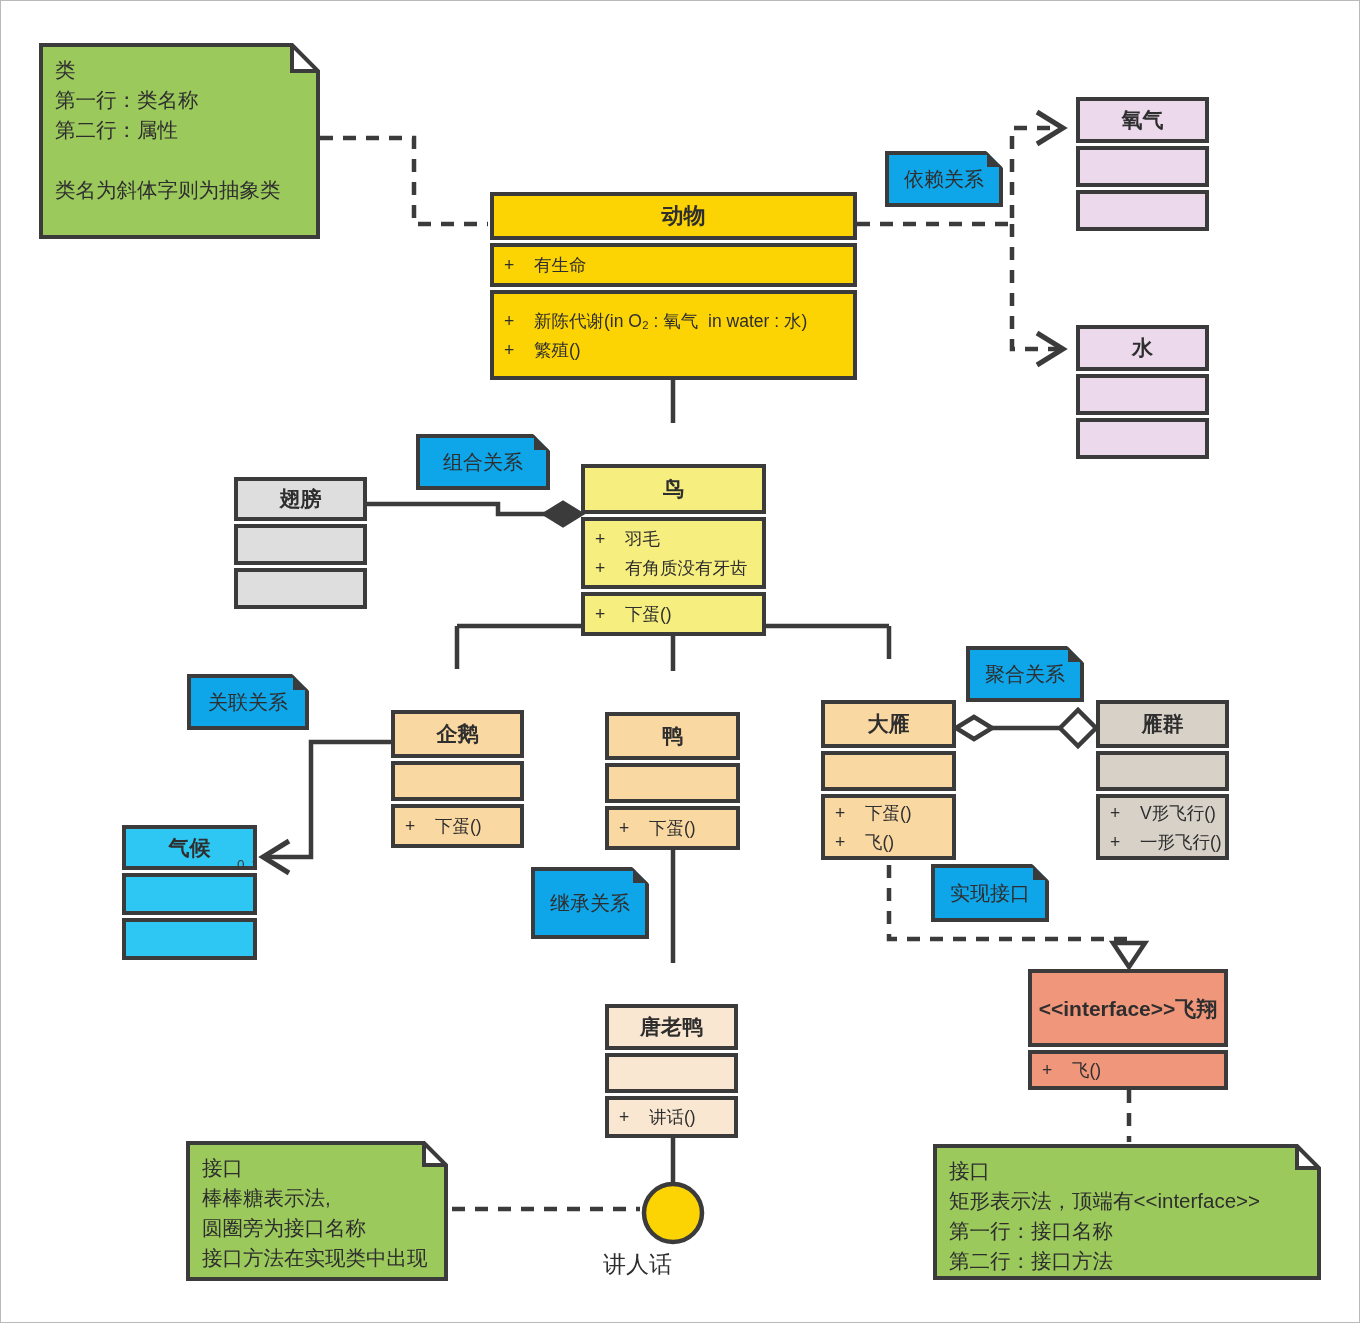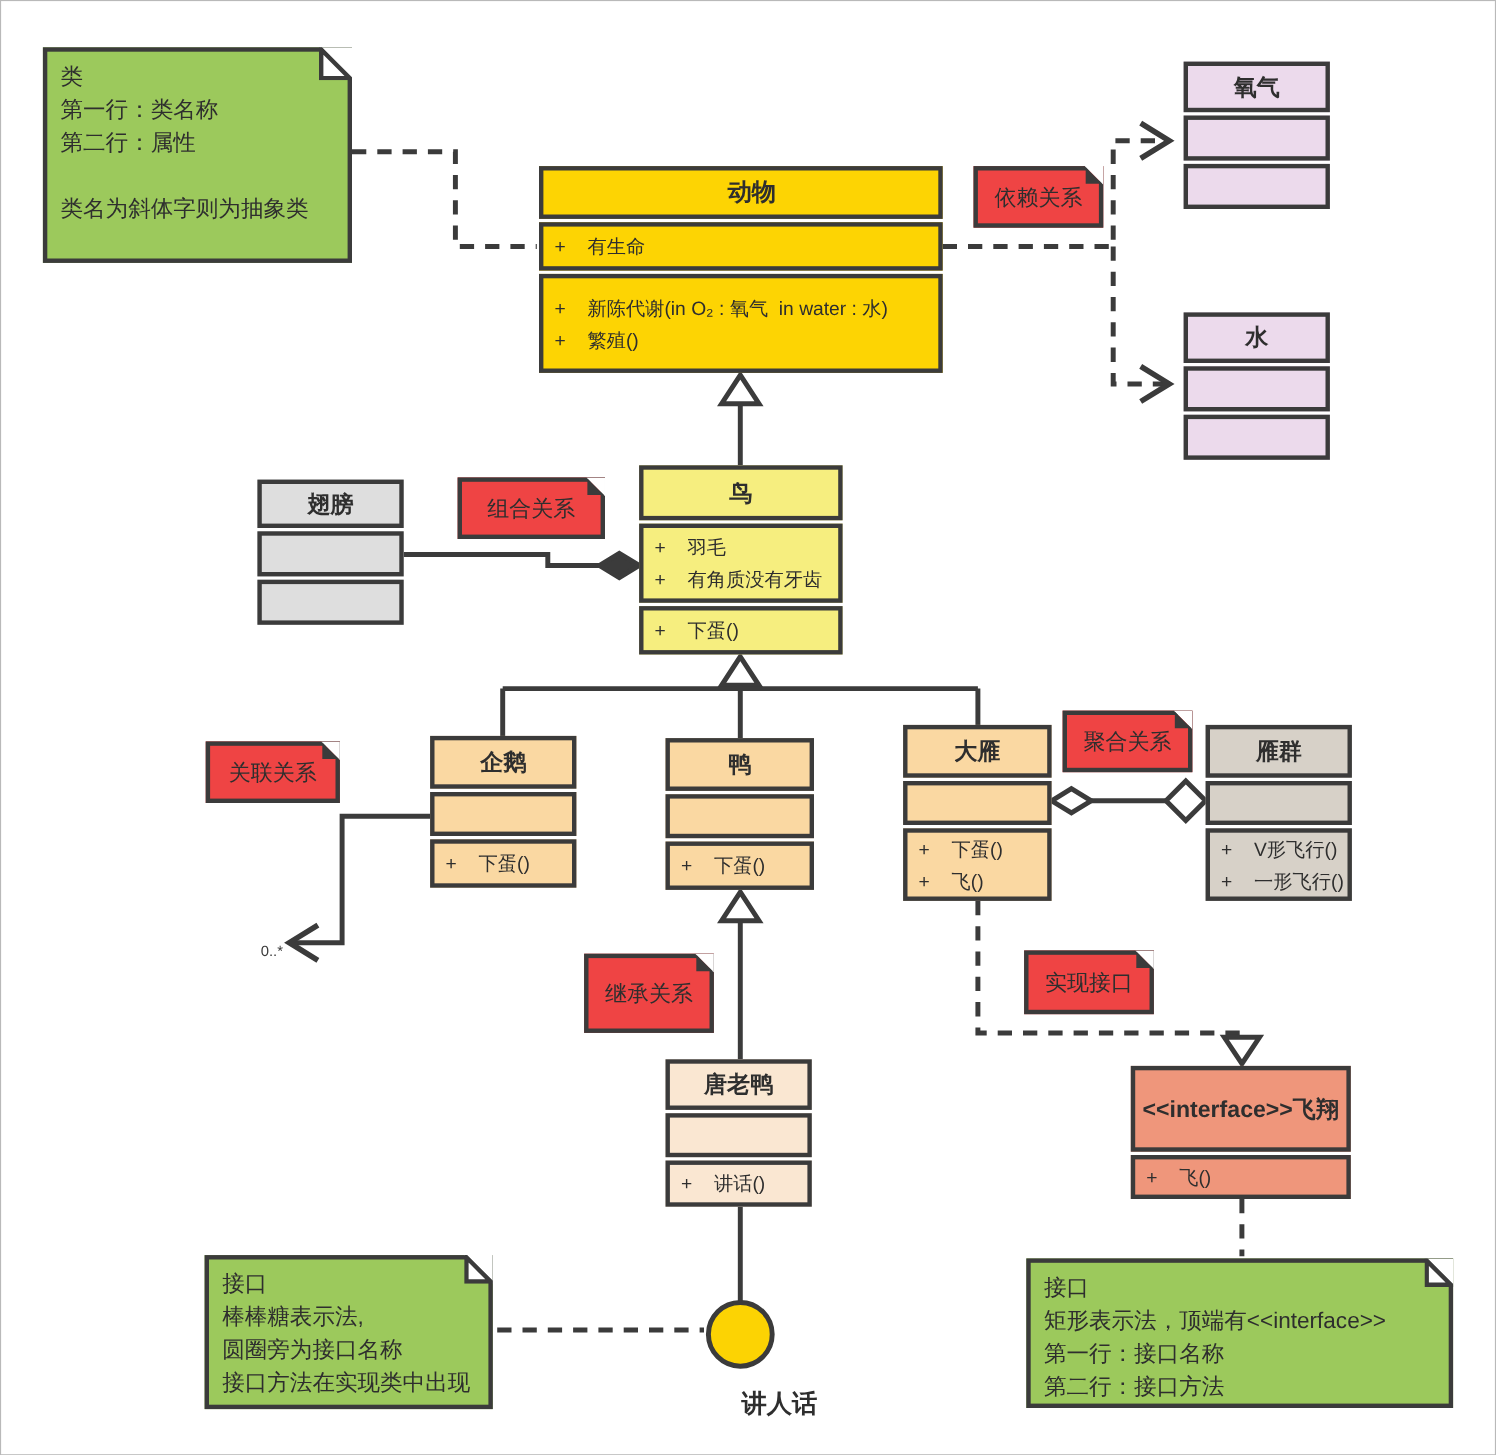--- a/index.html
+++ b/index.html
@@ -4,35 +4,35 @@
 <style>
   html,body{margin:0;padding:0;background:#fff;}
   .canvas{position:relative;width:1360px;height:1323px;background:#ffffff;overflow:hidden;
           font-family:"Liberation Sans","DejaVu Sans",sans-serif;color:#2e2e2e;
           border:1px solid #b9b9b9;box-sizing:border-box;}
   .layer{position:absolute;left:0;top:0;}
   
   .uml{position:absolute;}
   .sec{box-sizing:border-box;border:4px solid #3b3b3b;background:var(--bg,#fff);}
   .sec + .sec{margin-top:3px;}
-  .title{display:flex;align-items:center;justify-content:center;font-weight:bold;font-size:21px;}
+  .title{display:flex;align-items:center;justify-content:center;font-weight:bold;font-size:21px;margin-top:41px;}
   .body{font-size:17.5px;padding:4px 10px;display:flex;flex-direction:column;justify-content:center;row-gap:5px;}
   .row{display:flex;column-gap:18px;align-items:baseline;}
   .vis{flex:0 0 12px;}
   .txt{white-space:pre;}
   .ititle{display:flex;flex-direction:row;align-items:center;justify-content:center;
           font-weight:bold;font-size:21px;line-height:29px;}
   
   .note{position:absolute;box-sizing:border-box;border:4px solid #3b3b3b;}
   .greennote{background:#9cc95c;padding:8px 12px;font-size:20.5px;line-height:30px;}
-  .bluenote{background:#ef4444;display:flex;align-items:center;justify-content:center;font-size:20px;}
+  .bluenote{background:#0ea5e9;display:flex;align-items:center;justify-content:center;font-size:20px;}
   .nline{min-height:30px;white-space:pre;}
   .fold{position:absolute;top:-4px;right:-4px;}
   .tinylabel{position:absolute;font-size:13.5px;color:#3b3b3b;z-index:5;}
-  .biglabel{position:absolute;font-weight:bold;font-size:23px;text-align:right;margin-top:12px;}
+  .biglabel{position:absolute;font-weight:normal;font-size:23px;text-align:left;}
 </style>
 </head>
 <body>
 
 <div class="canvas">
 
   <svg class="layer" width="1360" height="1323" viewBox="0 0 1360 1323">
     <defs>
       <marker id="oarr" orient="auto" markerUnits="userSpaceOnUse" markerWidth="38" markerHeight="44" refX="30" refY="20">
         <path d="M4 4 L30 20 L4 36" fill="none" stroke="#3b3b3b" stroke-width="5"></path>
@@ -210,20 +210,25 @@
           <span class="vis">+</span>
           <span class="txt">V形飞行()</span>
         </div>
       <div class="row">
           <span class="vis">+</span>
           <span class="txt">一形飞行()</span>
         </div>
     </div>
   </div>
 
+  <div class="uml" style="left:121px;top:783px;width:135px;--bg:#2ec6f2;">
+    <div class="sec title" style="height:45px;">气候</div>
+    <div class="sec body" style="height:42px;"></div>
+    <div class="sec body" style="height:42px;"></div>
+  </div>
   <span class="tinylabel" style="left:236px;top:856px;">0..*</span>
 
   <div class="note bluenote" style="left:530px;top:866px;width:118px;height:72px;">
     <span>继承关系</span>
     <svg class="fold" width="17" height="17" viewBox="0 0 17 17">
       <polygon points="0,0 17,0 17,17" fill="#ffffff"></polygon>
         <polygon points="1,1 16,16 1,16" fill="#3b3b3b"></polygon>
     </svg>
   </div>
 

